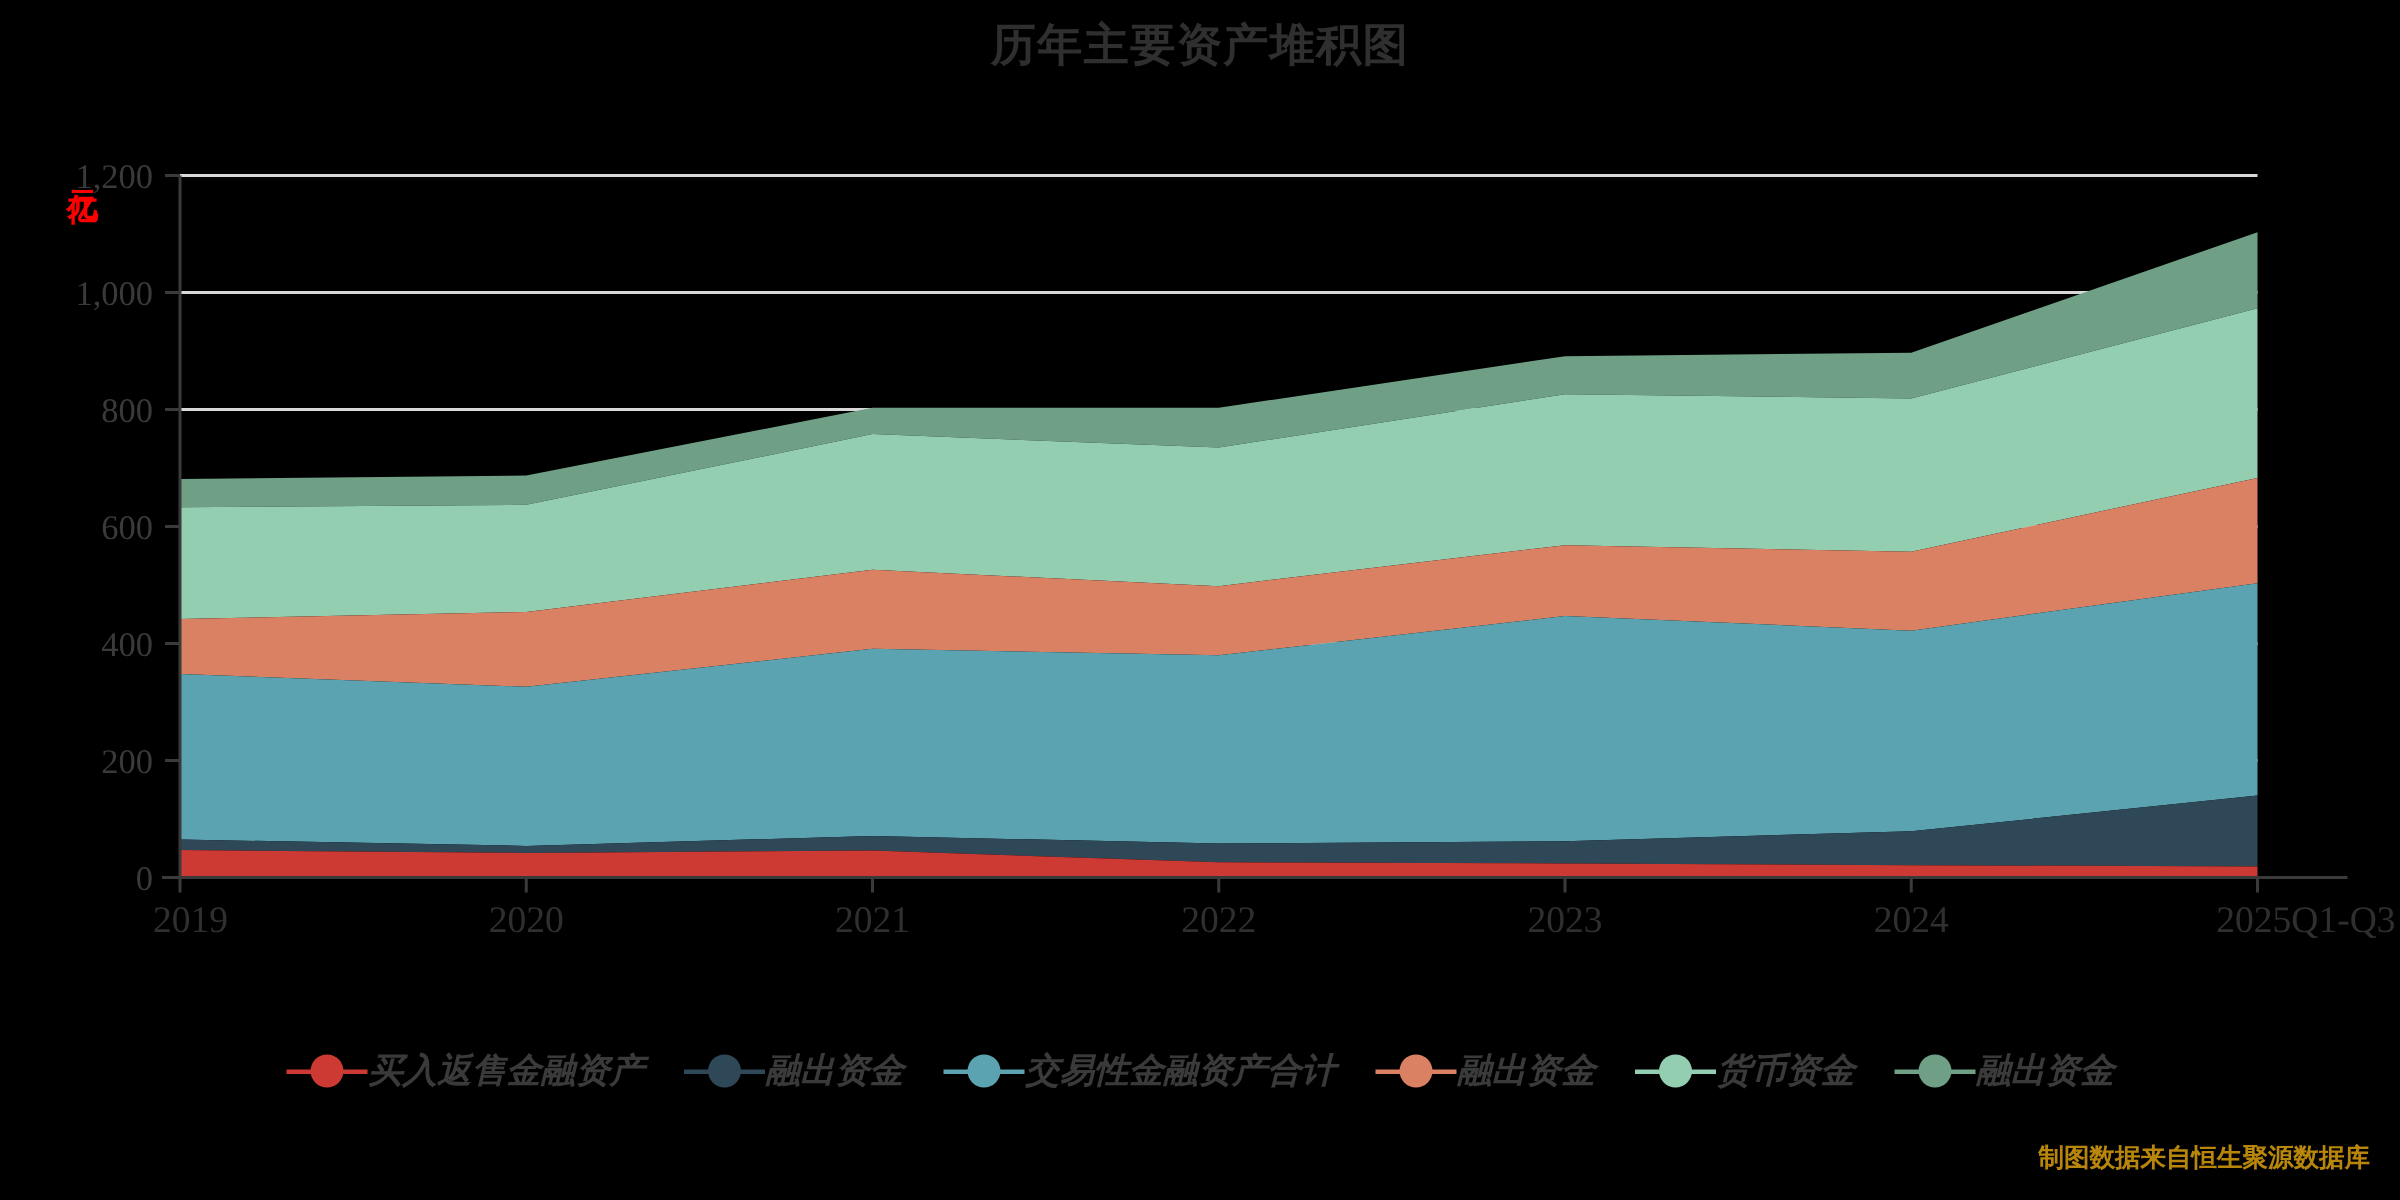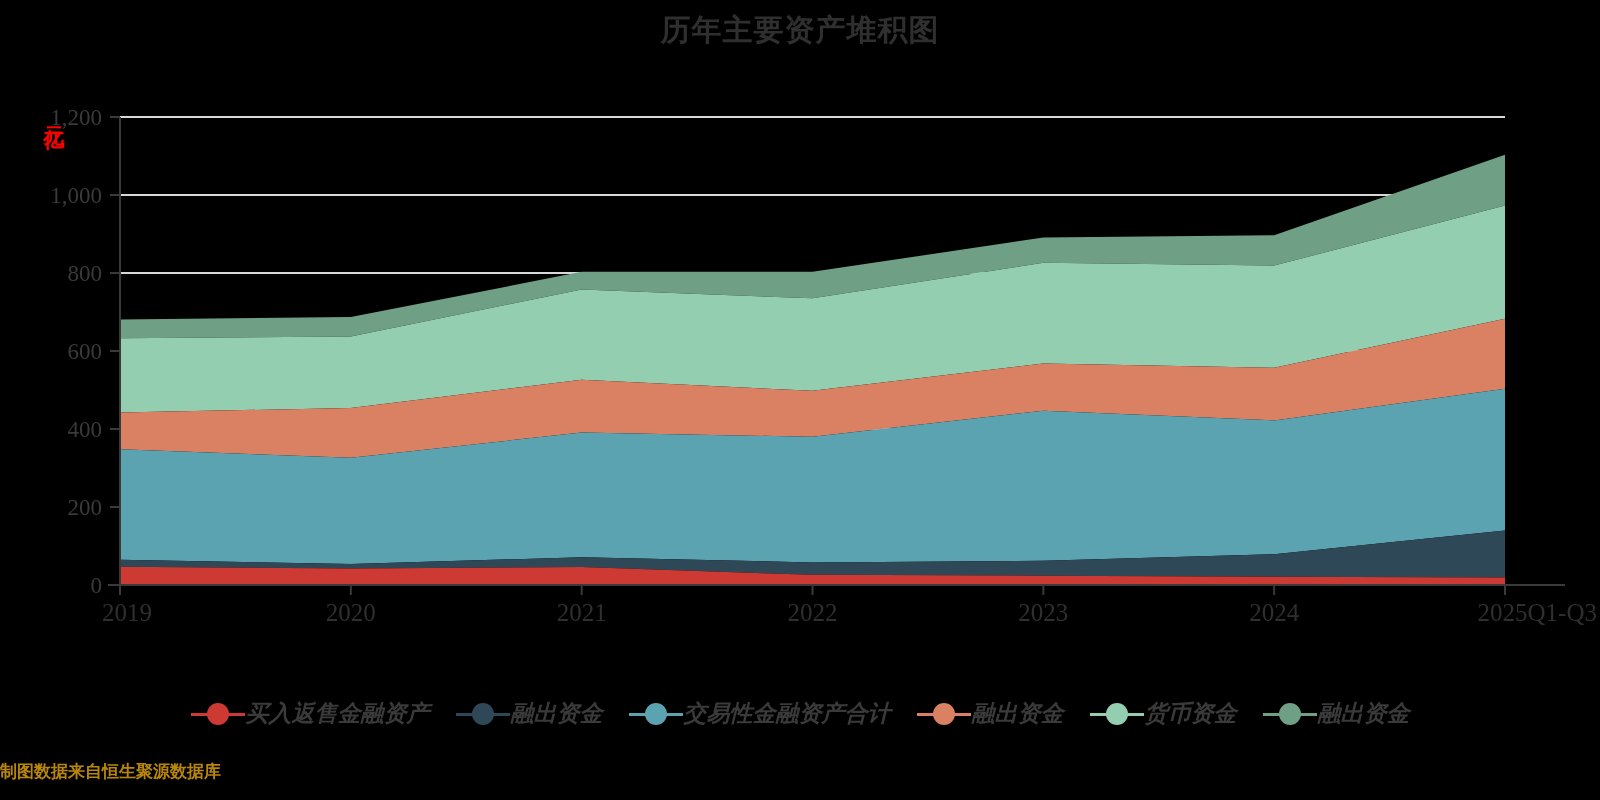--- a/index.html
+++ b/index.html
@@ -89,21 +89,21 @@
     color: #3a3a3a;
     font-size: 23px;
     font-weight: bold;
     white-space: nowrap;
   }
   .footer-note {
     position: absolute;
     top: 760px;
     left: 0;
     width: 1580px;
-    text-align: left;
+    text-align: right;
     color: #b8860b;
     font-size: 17px;
     font-weight: bold;
     letter-spacing: 0px;
   }
   .tick-text {
     fill: #3a3a3a;
     font-family: "Liberation Serif", serif;
     font-size: 23px;
   }

